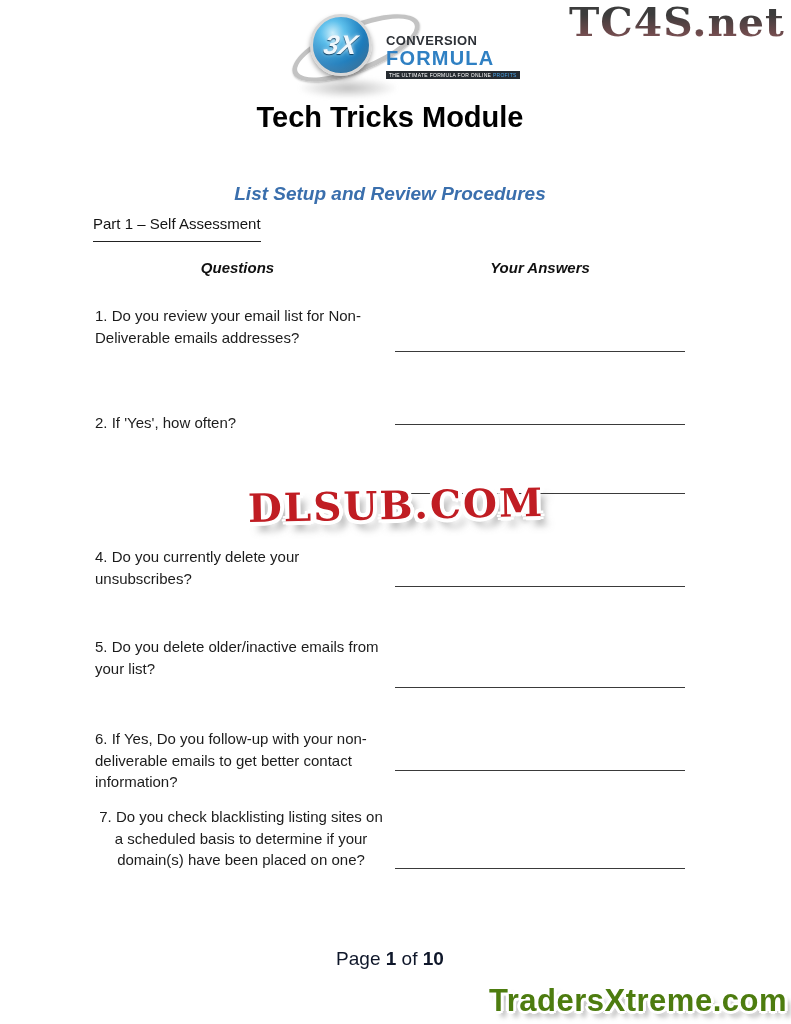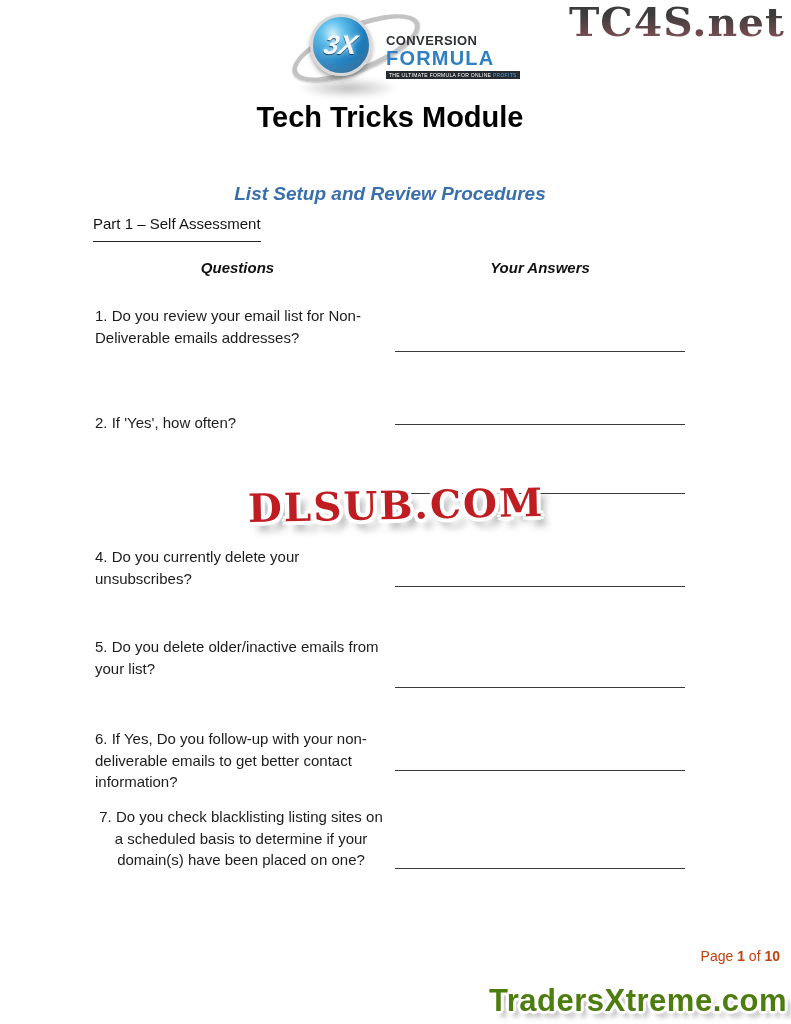--- a/index.html
+++ b/index.html
@@ -82,21 +82,21 @@
     transform:translateX(-50%) rotate(-1.2deg);
     font-family:"DejaVu Serif", serif; font-weight:900; font-size:39px; letter-spacing:2px;
     color:#c01d23; white-space:nowrap;
     text-shadow:
       -3px -3px 0 #fff, 3px -3px 0 #fff, -3px 3px 0 #fff, 3px 3px 0 #fff,
       -4px 0 0 #fff, 4px 0 0 #fff, 0 -4px 0 #fff, 0 4px 0 #fff,
       7px 9px 7px rgba(110,110,110,.55);
   }
 
   
-  .footer { position:absolute; top:948px; left:0; width:780px; text-align:right; font-size:14px; color:#c2410c; }
+  .footer { position:absolute; top:948px; left:0; width:780px; text-align:center; font-size:19px; color:#0f172a; }
   .footer b { font-weight:bold; }
 
   
   .tx {
     position:absolute; top:983px; right:4px;
     font-weight:bold; font-size:31px; letter-spacing:.5px;
     color:#4d7c0f; white-space:nowrap;
     text-shadow:
       -2px -2px 0 #fff, 2px -2px 0 #fff, -2px 2px 0 #fff, 2px 2px 0 #fff,
       -3px 0 0 #fff, 3px 0 0 #fff, 0 -3px 0 #fff, 0 3px 0 #fff,

